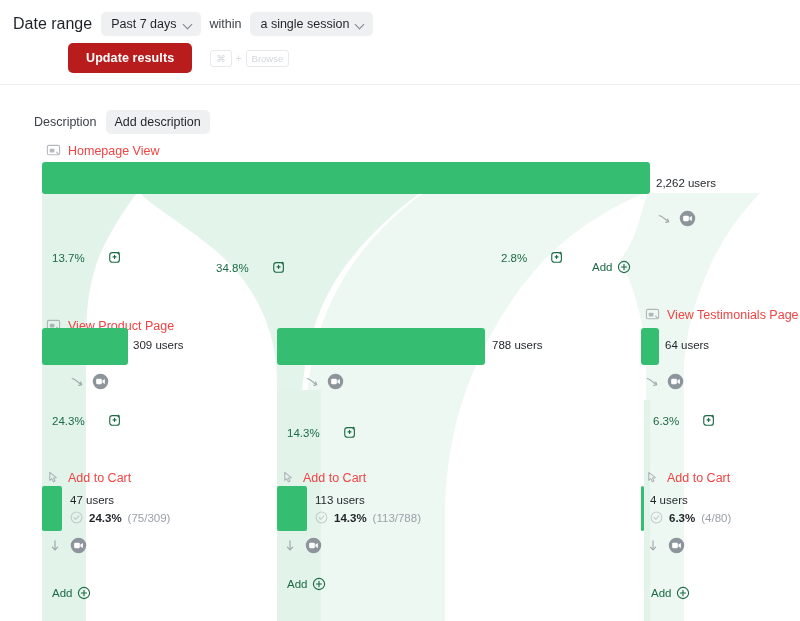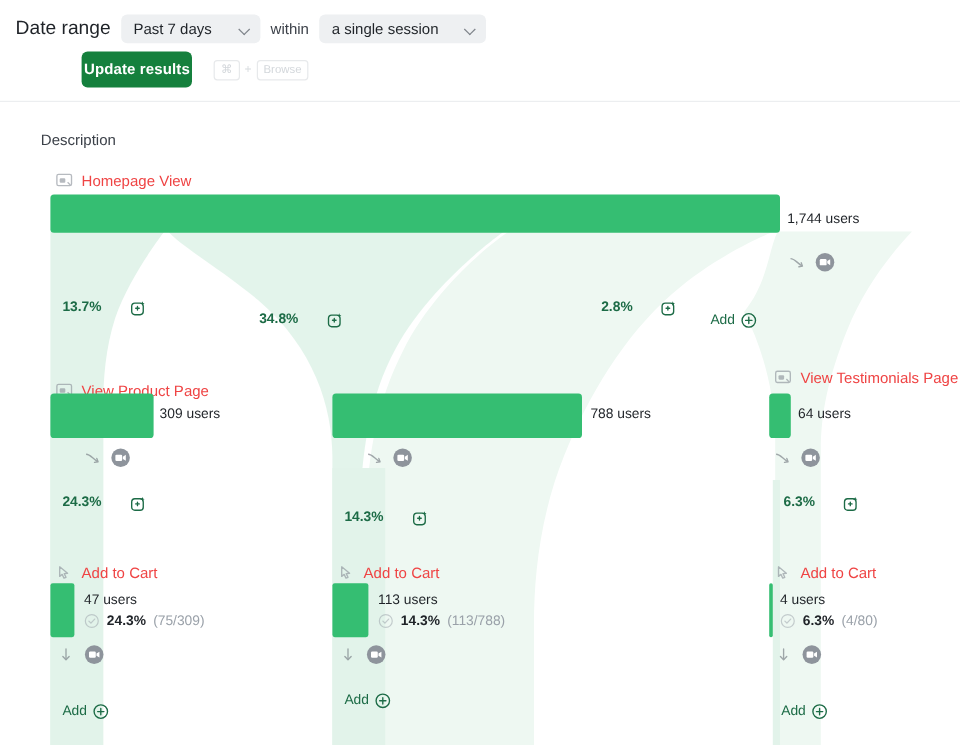--- a/index.html
+++ b/index.html
@@ -21,38 +21,38 @@
   .filter-row {
     position: absolute; display: flex; align-items: center; gap: 9px;
   }
   #row-1 { left: 13px; top: 12px; }
   #row-2 { left: 68px; top: 43px; }
 
   .filter-label {
     font-size: 12.5px; color: #3c4149; white-space: nowrap;
   }
   .pill-select {
-    display: inline-flex; align-items: center; gap: 23px;
+    display: inline-flex; align-items: center; gap: 7px;
     background: #eef0f2; border: none; border-radius: 5px;
     padding: 5px 8px 5px 10px;
     font-size: 12.5px; color: #1f2328; cursor: pointer;
     font-family: inherit;
   }
   .chev { display: block; width: 9px; height: 9px; position: relative; opacity: .75; }
   .chev::after {
     content: ""; position: absolute; left: 0px; top: 1px;
     width: 6px; height: 6px;
     border-right: 1.4px solid #5b6169; border-bottom: 1.4px solid #5b6169;
     transform: rotate(45deg);
   }
 
   #update-btn {
-    background: #15803d; color: #ffffff;
+    background: #b91c1c; color: #ffffff;
     border: none; border-radius: 5px;
-    padding: 8px 2px;
+    padding: 8px 18px;
     font-size: 12.5px; font-weight: 600;
     cursor: pointer; font-family: inherit;
     letter-spacing: .1px;
   }
 
   .kbd-hint { display: flex; align-items: center; gap: 4px; margin-left: 9px; }
   .kbd {
     border: 1px solid #e7e9eb; border-radius: 3px;
     padding: 1px 5px; font-size: 9.5px; color: #d3d7db;
     line-height: 13px; background: #fff;
@@ -101,22 +101,22 @@
   .stat-line {
     position: absolute; display: flex; align-items: center; gap: 6px;
     font-size: 11.5px; white-space: nowrap;
   }
   .stat-pct { font-weight: 700; color: #1f2328; }
   .stat-frac { color: #9aa1a9; }
   .check-icon { width: 13px; height: 13px; display:block; opacity:.5; flex:none; }
 
   
   .pct-marker {
-    position: absolute; display: flex; align-items: flex-start; gap: 23px;
-    font-size: 11.5px; font-weight: 700; color: #1c6b46; white-space: nowrap;
+    position: absolute; display: flex; align-items: flex-end; gap: 23px;
+    font-size: 11.5px; font-weight: 400; color: #1c6b46; white-space: nowrap;
     cursor: pointer;
   }
   .magic-icon { width: 14px; height: 14px; display:block; flex:none; }
 
   
   .add-link {
     position: absolute; display: flex; align-items: center; gap: 5px;
     font-size: 11.5px; color: #1c6b46; white-space: nowrap; cursor: pointer;
   }
   .plus-icon { width: 14px; height: 14px; display:block; flex:none; }
@@ -154,20 +154,21 @@
     <span class="kbd-hint">
       <span class="kbd">⌘</span>
       <span class="kbd-plus">+</span>
       <span class="kbd">Browse</span>
     </span>
   </div>
 </div>
 
 <div id="description-row">
   <span id="description-label">Description</span>
+  <button id="add-description-btn">Add description</button>
 </div>
 
 <div id="funnel">
 
   <svg id="flow-svg" viewBox="0 0 800 481">
     <defs></defs>
 
     <path d="M42,53 L137,53 C137,53 108,90 96,125 C88,150 86,175 86,200 L86,481 L42,481 Z" fill="#e2f3ea"></path>
 
     <path d="M140,53 L420,53 C420,53 360,95 330,150 C305,195 300,250 300,300 L300,481 L277,481 L277,240 C277,200 262,150 215,110 C185,85 152,66 140,53 Z" fill="#e2f3ea" opacity="0.95"></path>
@@ -186,21 +187,21 @@
   <div class="node-title" style="left:46px; top:3px;">
     <svg class="node-icon" viewBox="0 0 16 16">
       <rect x="1.5" y="2.5" width="13" height="10" rx="1.5" fill="none" stroke="#8a9099" stroke-width="1.2"></rect>
       <rect x="4" y="6" width="5" height="4" rx="1" fill="#8a9099"></rect>
       <path d="M11 9.5 l2.5 2.5" stroke="#8a9099" stroke-width="1.2" fill="none"></path>
     </svg>
     <span>Homepage View</span>
   </div>
 
   <div class="bar" style="left:42px; top:22px; width:608px; height:32px;"></div>
-  <span class="users-label" style="left:656px; top:37px;">1,744 users</span>
+  <span class="users-label" style="left:656px; top:37px;">2,262 users</span>
 
   <div class="tool-group" style="left:657px; top:70px;">
     <svg class="arrow-icon" viewBox="0 0 16 16">
       <path d="M2 4 C6 4 8 8 13 11" stroke="#70767e" stroke-width="1.3" fill="none"></path>
       <path d="M10 11.8 L13.4 11.2 L12.2 8" stroke="#70767e" stroke-width="1.3" fill="none" stroke-linecap="round" stroke-linejoin="round"></path>
     </svg>
     <svg class="replay-icon" viewBox="0 0 18 18">
       <circle cx="9" cy="9" r="8.2" fill="#8e949c"></circle>
       <rect x="4.4" y="6.2" width="6" height="5.6" rx="1.1" fill="#ffffff"></rect>
       <path d="M11 8 L13.6 6.4 L13.6 11.6 L11 10 Z" fill="#ffffff"></path>

